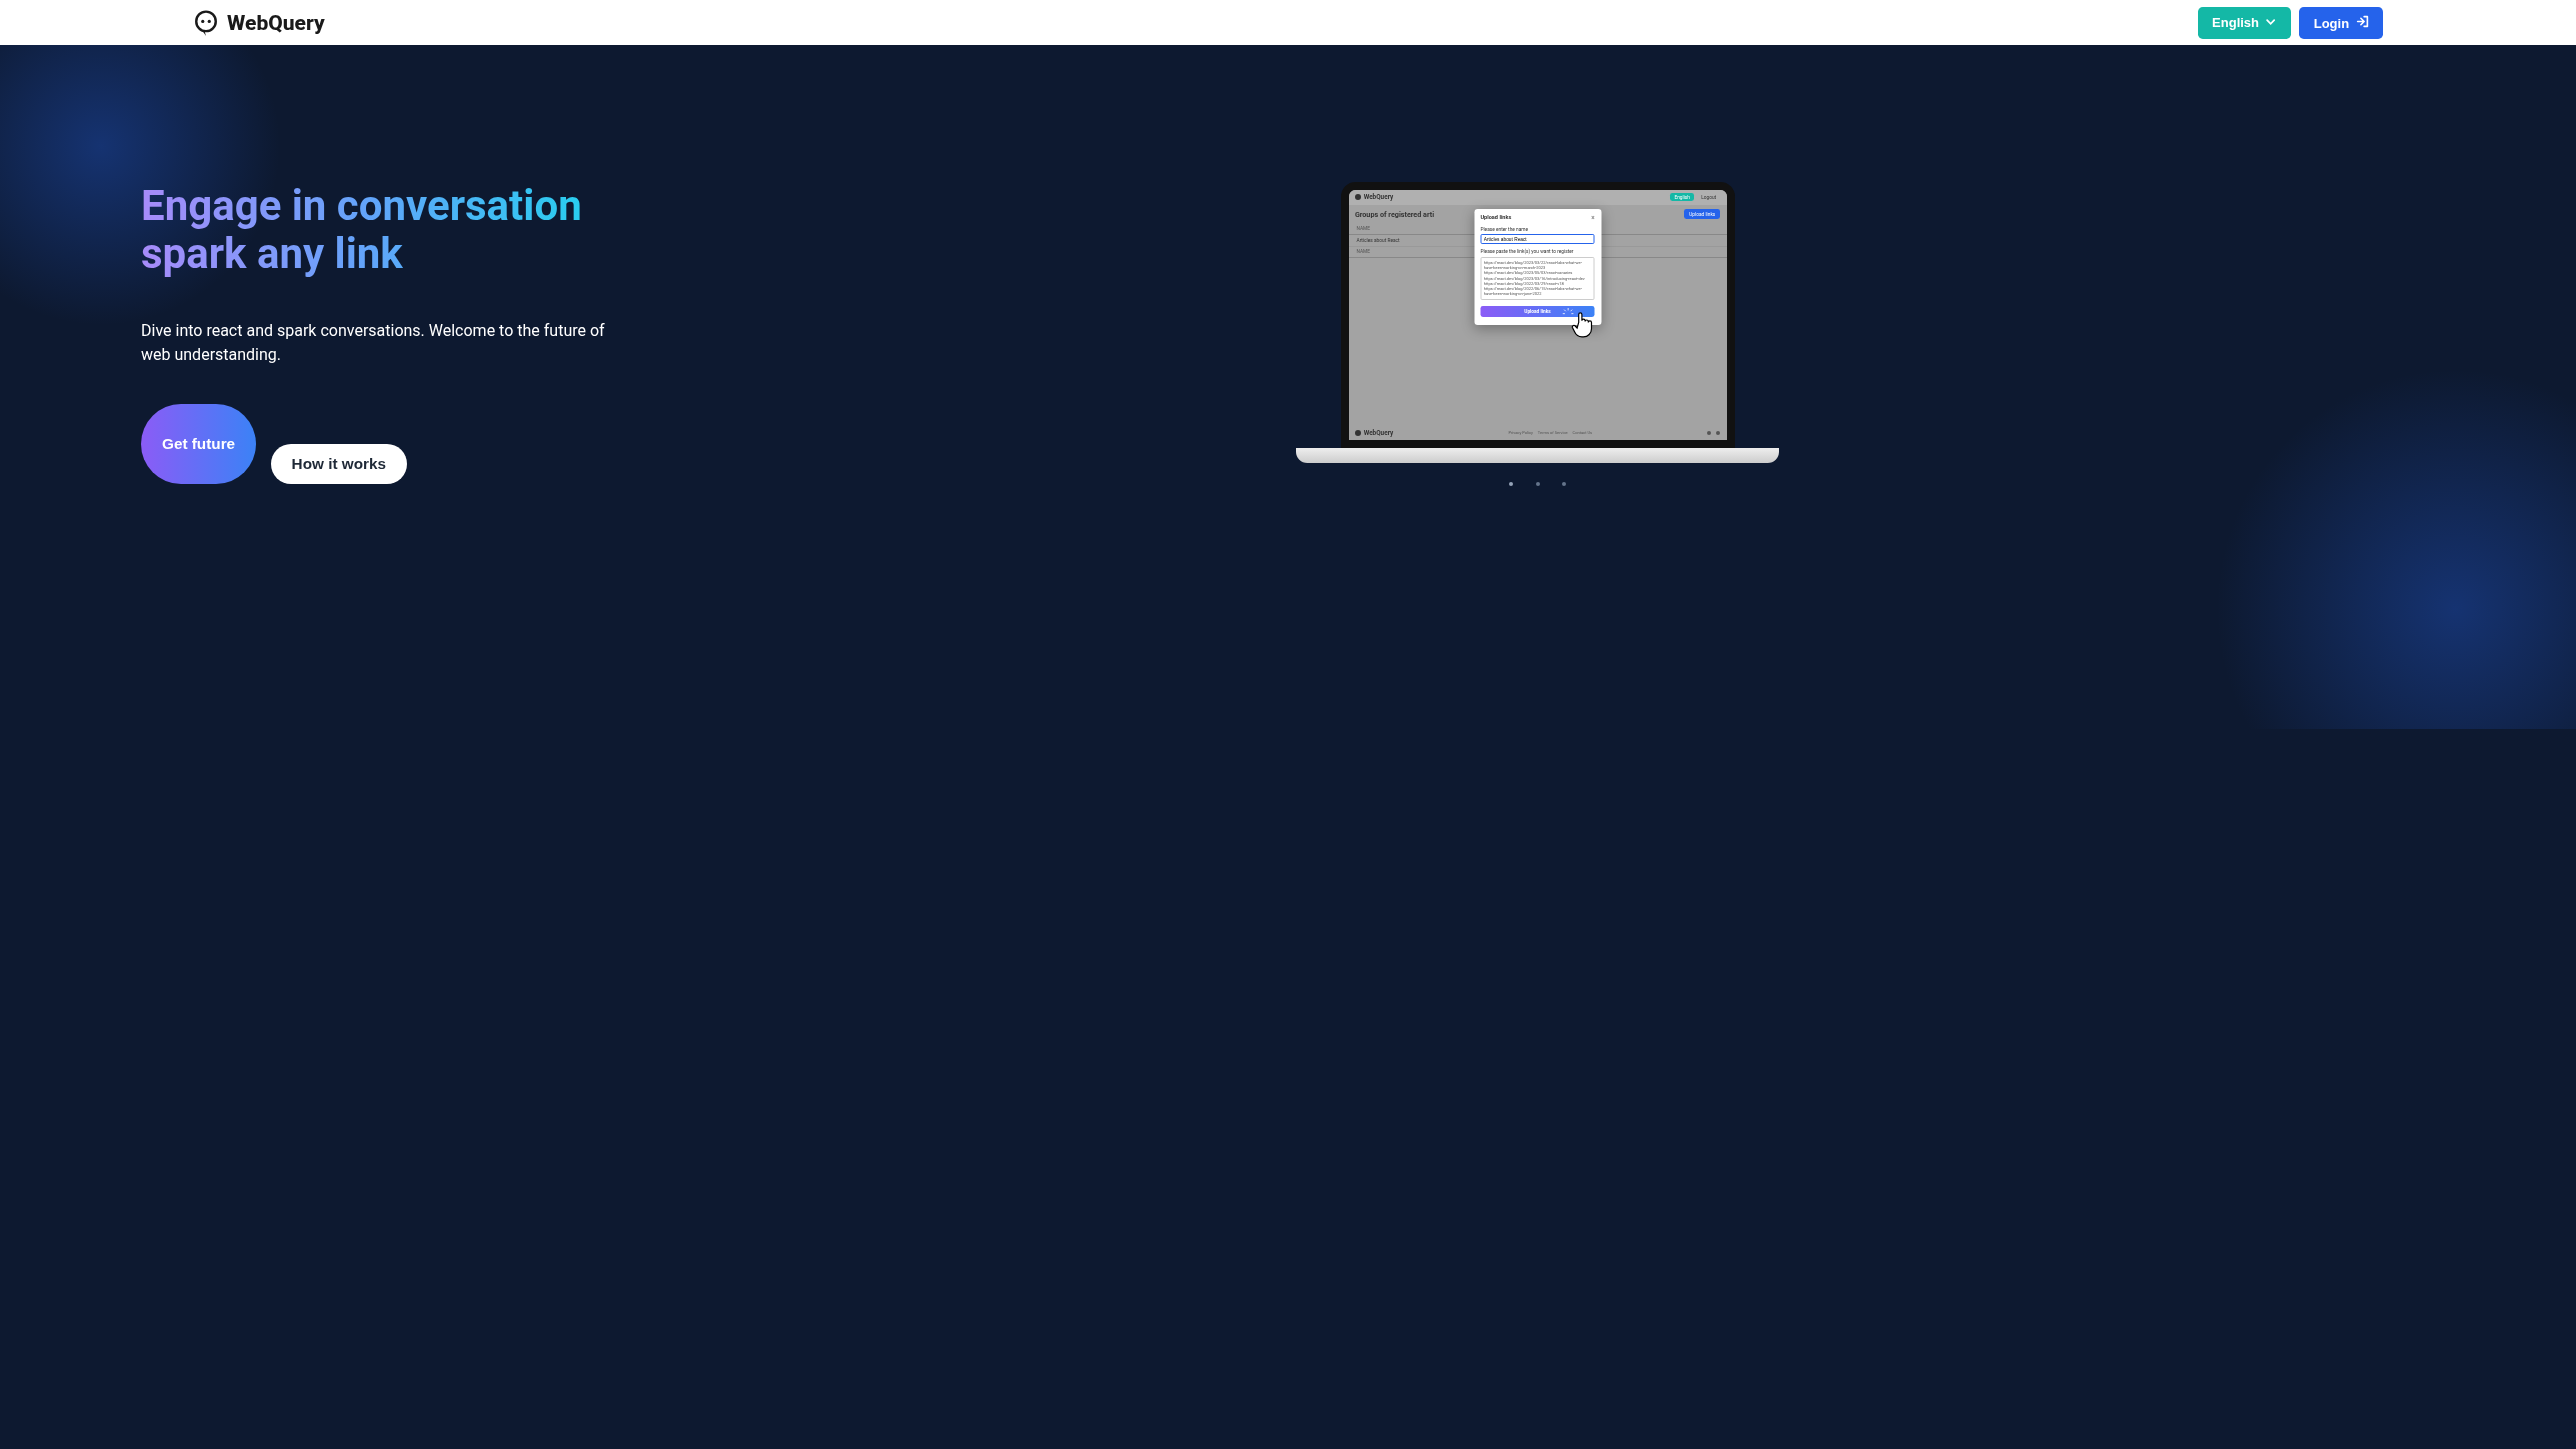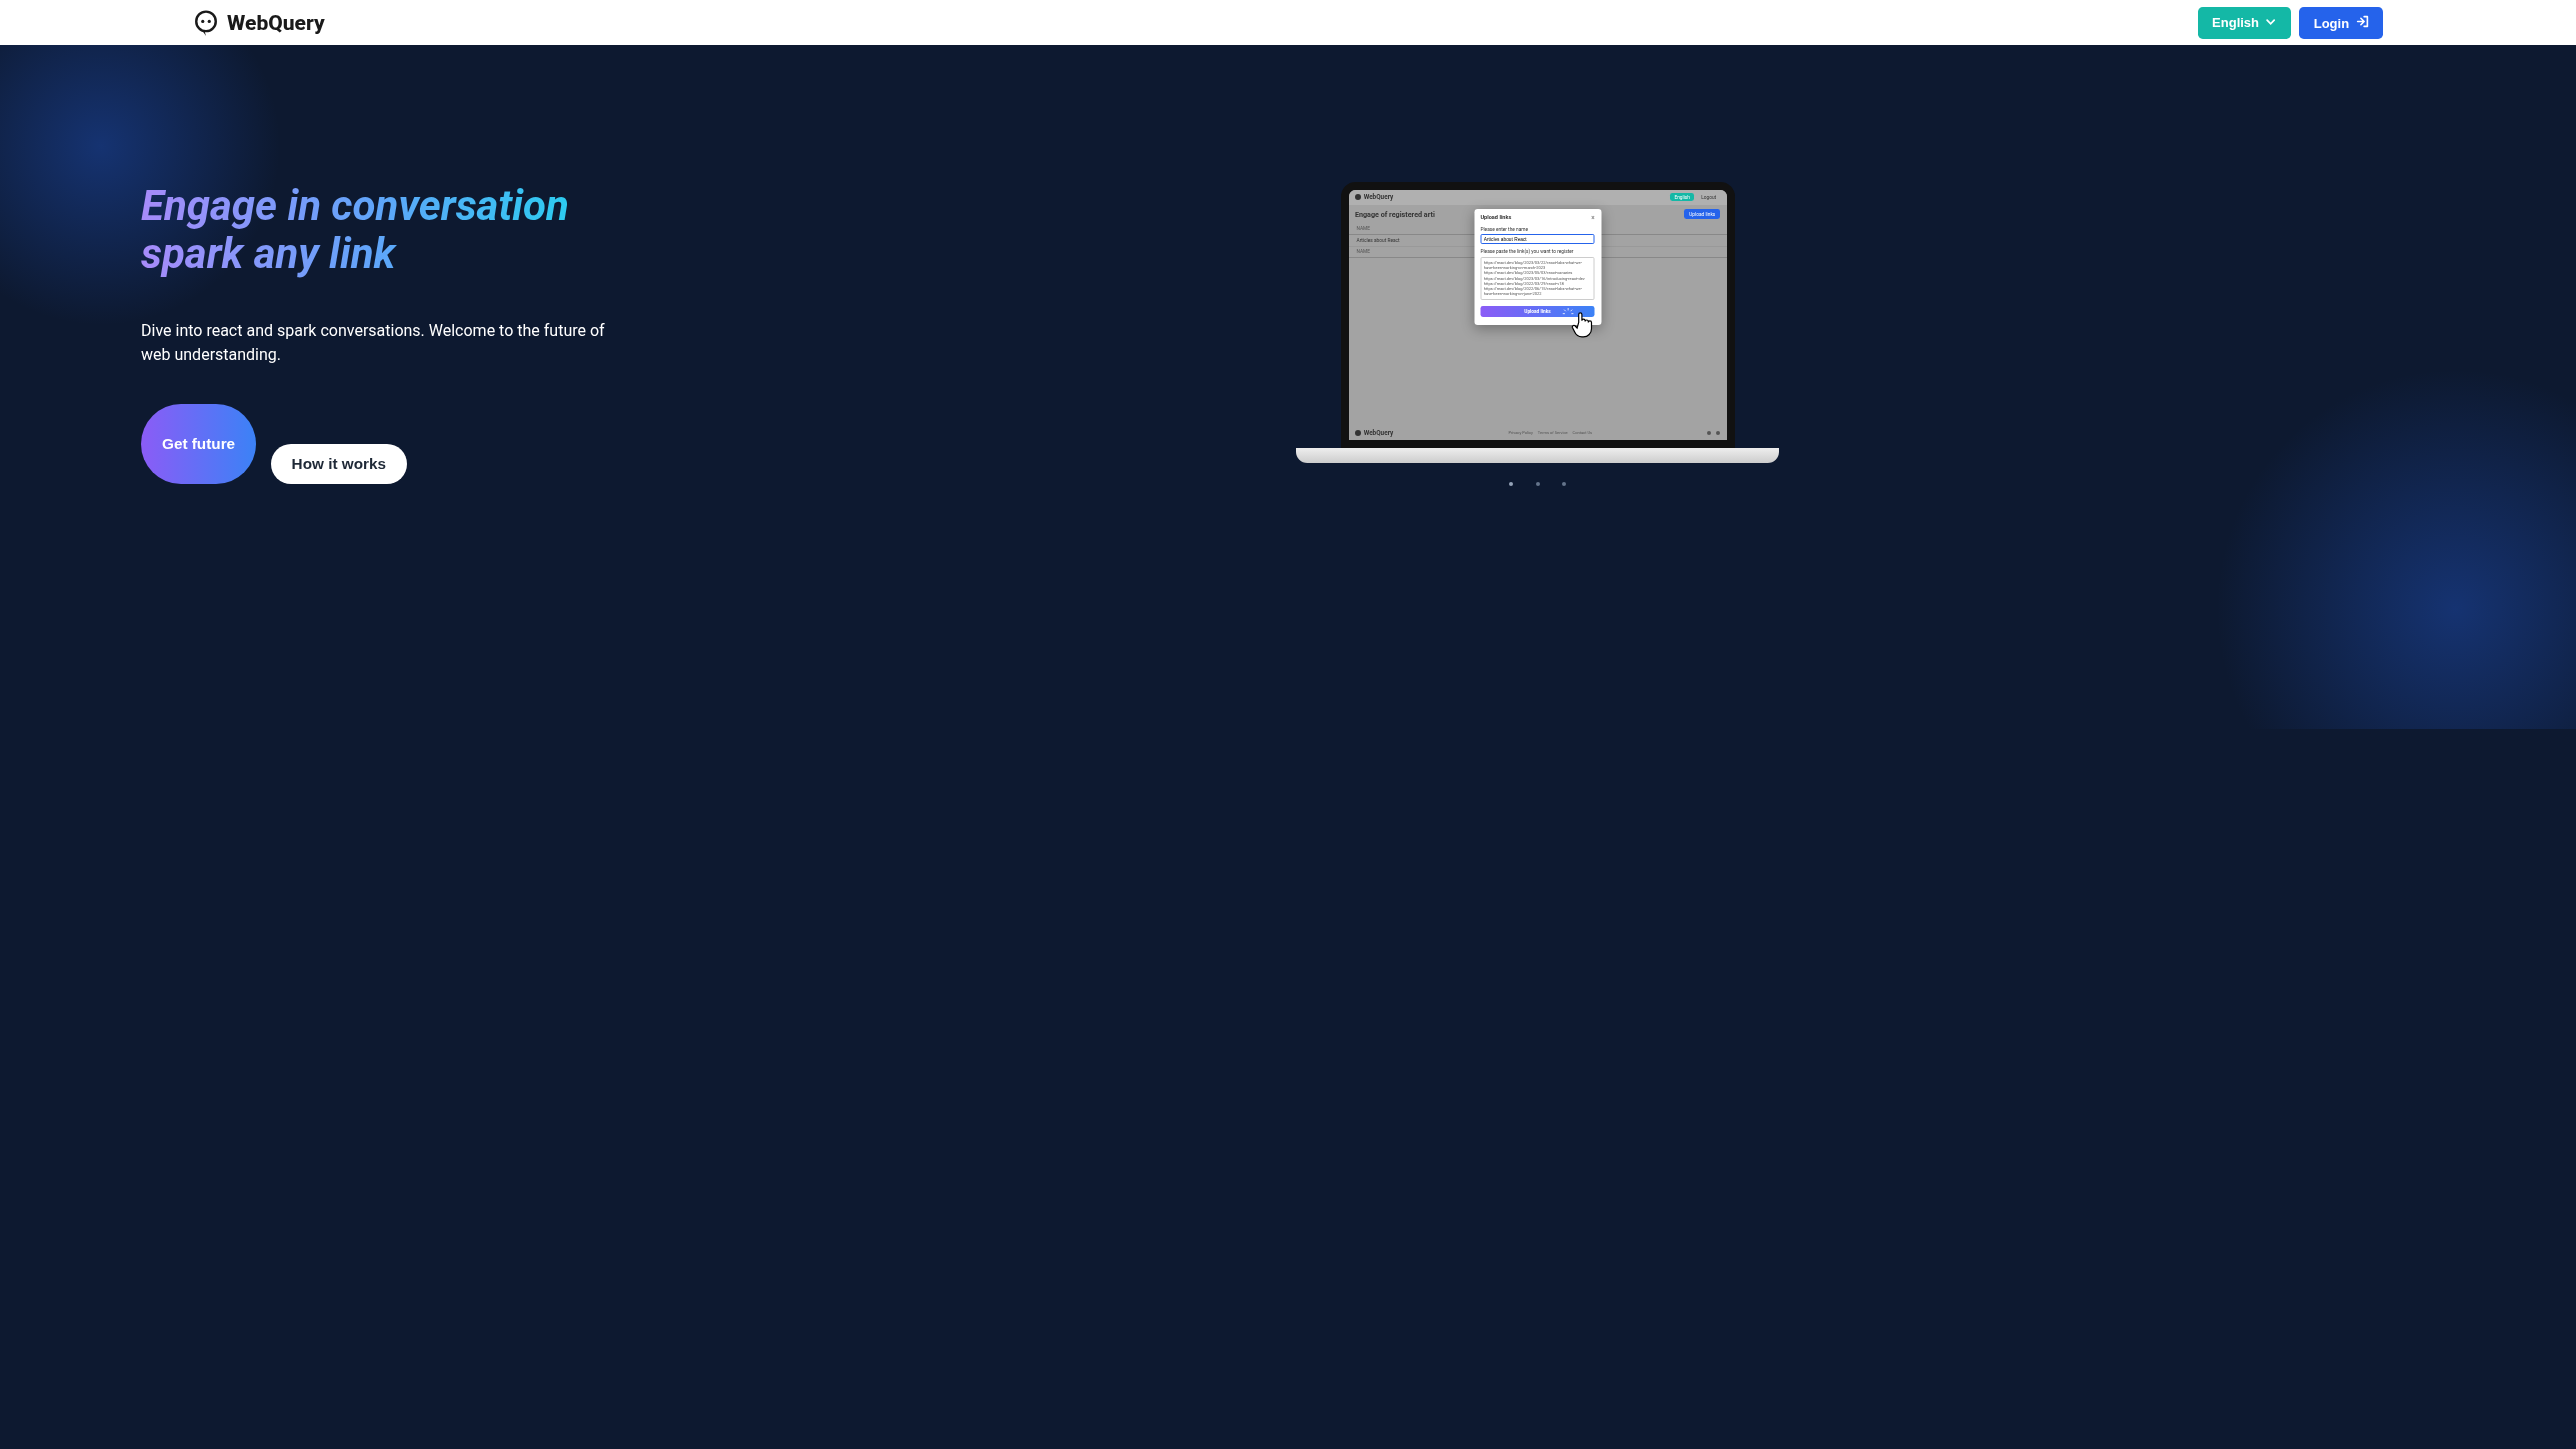--- a/index.html
+++ b/index.html
@@ -100,21 +100,20 @@
 }
 .hero-title {
   font-size: 42px;
   font-weight: 700;
   line-height: 1.15;
   background: linear-gradient(90deg, #a78bfa 0%, #60a5fa 50%, #22d3ee 100%);
   -webkit-background-clip: text;
   background-clip: text;
   -webkit-text-fill-color: transparent;
   margin-bottom: 40px;
-  font-style: italic;
 }
 .hero-subtitle {
   color: #fff;
   font-size: 16px;
   line-height: 1.5;
   margin-bottom: 37px;
 }
 .hero-cta {
   display: flex;
   gap: 14.5px;
@@ -295,21 +294,21 @@
               <div class="app-logo">
                 <span class="app-logo-icon"></span>
                 <span>WebQuery</span>
               </div>
               <div class="app-header-actions">
                 <span class="app-btn-sm app-btn-teal">English</span>
                 <span class="app-btn-sm app-btn-gray">Logout</span>
               </div>
             </div>
             <div class="app-subhead">
-              <span class="app-subhead-title">Engage of registered arti</span>
+              <span class="app-subhead-title">Groups of registered arti</span>
               <span class="app-btn-blue">Upload links</span>
             </div>
             <div class="app-table-head">NAME</div>
             <div class="app-table-row">Articles about React</div>
             <div class="app-table-head">NAME</div>
 
             <div class="app-footer">
               <div class="app-logo">
                 <span class="app-logo-icon"></span>
                 <span>WebQuery</span>

